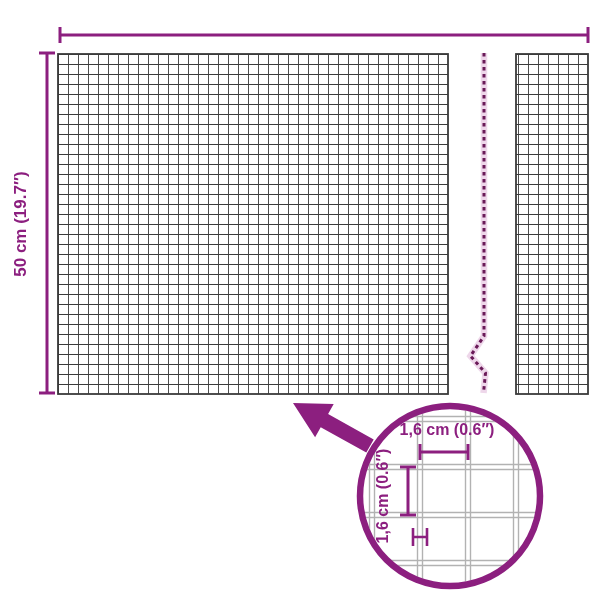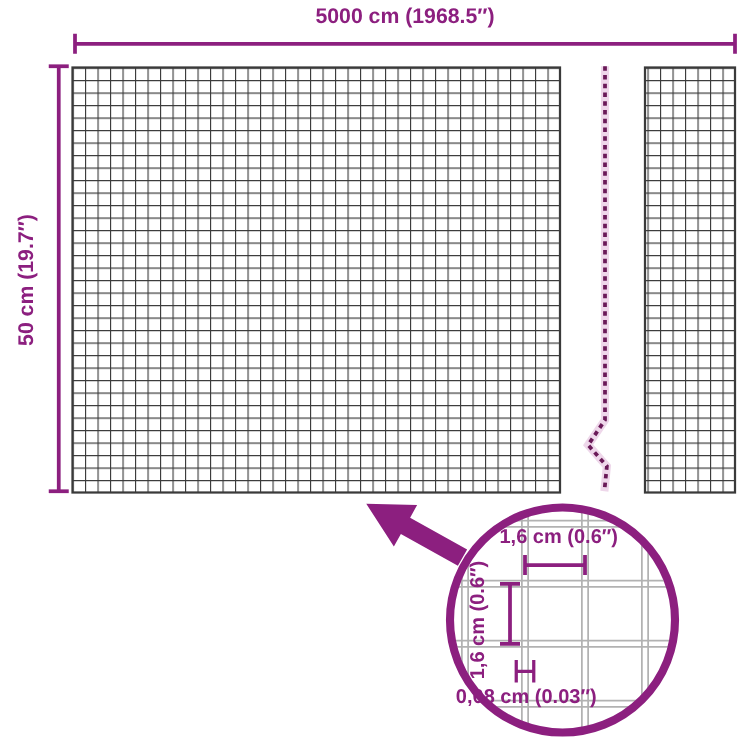--- a/index.html
+++ b/index.html
@@ -83,22 +83,20 @@
         <path d="M408 467 V515 M400 467 H416 M400 515 H416"></path>
       </g>
       <path d="M413 528 V546 M427 528 V546 M413 537 H427" fill="none" stroke="#8c1f7f" stroke-width="2.6"></path>
 
       <circle cx="450" cy="496" r="90" fill="none" stroke="#8c1f7f" stroke-width="6.5"></circle>
     </g>
 
     <polygon points="293,403 333.7,404.0 328.1,414.1 373.7,439.5 366.3,452.5 320.7,427.2 315.1,437.2" fill="#8c1f7f"></polygon>
   </svg>
 
-  <div id="width-label" class="dim-label">5000 cm (1968.5″)</div>
 
   <div id="height-label" class="dim-label">50 cm (19.7″)</div>
 
   <div id="inset-width-label" class="dim-label small">1,6 cm (0.6″)</div>
 
   <div id="inset-height-label" class="dim-label small">1,6 cm (0.6″)</div>
 
-  <div id="inset-thickness-label" class="dim-label small">0,08 cm (0.03″)</div>
 </div>
 
 </body></html>

